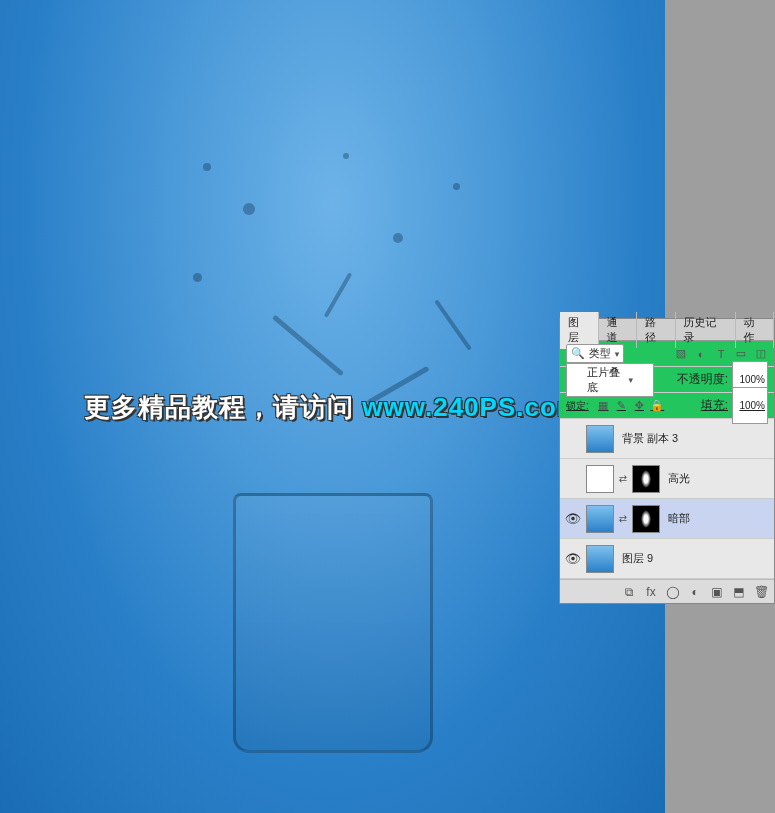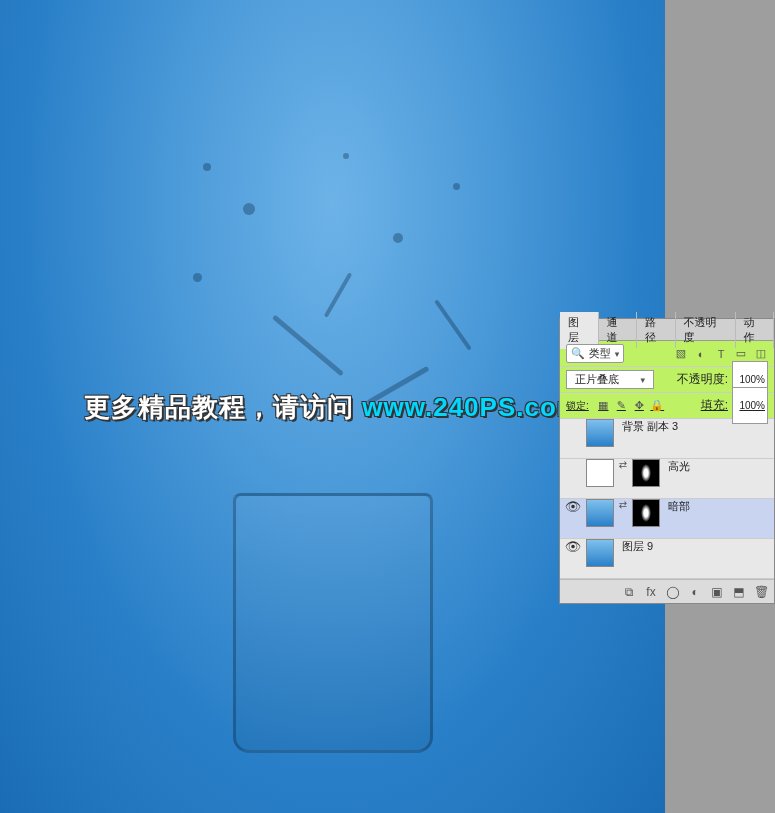--- a/index.html
+++ b/index.html
@@ -67,21 +67,21 @@
       top: 0;
       width: 110px;
       height: 813px;
       background: #9e9e9e;
     }
     .layers-panel {
       position: absolute;
       right: 0;
       top: 318px;
       width: 216px;
-      background: #bef264;
+      background: #22c55e;
       border: 1px solid #888;
       font-size: 11px;
       color: #222;
     }
     .panel-tabs {
       display: flex;
       background: #d0d0d0;
       border-bottom: 1px solid #999;
       height: 22px;
       align-items: center;
@@ -125,21 +125,21 @@
       height: 14px;
       display: inline-flex;
       align-items: center;
       justify-content: center;
       font-size: 11px;
       color: #555;
     }
     .blend-select {
       background: #fff;
       border: 1px solid #999;
-      padding: 1px 8px;
+      padding: 1px 20px;
       font-size: 11px;
       width: 88px;
       display: flex;
       justify-content: space-between;
       align-items: center;
     }
     .opacity-label {
       font-size: 12px;
       margin-left: auto;
     }
@@ -167,21 +167,21 @@
       align-items: center;
       justify-content: center;
       font-size: 11px;
       color: #555;
     }
     .layer-list {
       background: #e8e8e8;
     }
     .layer-item {
       display: flex;
-      align-items: flex-start;
+      align-items: center;
       height: 40px;
       border-bottom: 1px solid #ccc;
       padding: 0 4px;
       gap: 4px;
     }
     .layer-item.selected {
       background: #c8d4f0;
     }
     .eye-col {
       width: 18px;
@@ -270,21 +270,21 @@
   </div>
 </div>
 
 <div class="right-gray"></div>
 
 <div class="layers-panel">
   <div class="panel-tabs">
     <div class="panel-tab active">图层</div>
     <div class="panel-tab">通道</div>
     <div class="panel-tab">路径</div>
-    <div class="panel-tab">不透明度</div>
+    <div class="panel-tab">历史记录</div>
     <div class="panel-tab">动作</div>
   </div>
 
   <div class="panel-row">
     <div class="kind-filter">
       <span class="search-icon">🔍</span>
       <span>类型</span>
       <span class="arrow-down">▾</span>
     </div>
     <div class="filter-icons">

